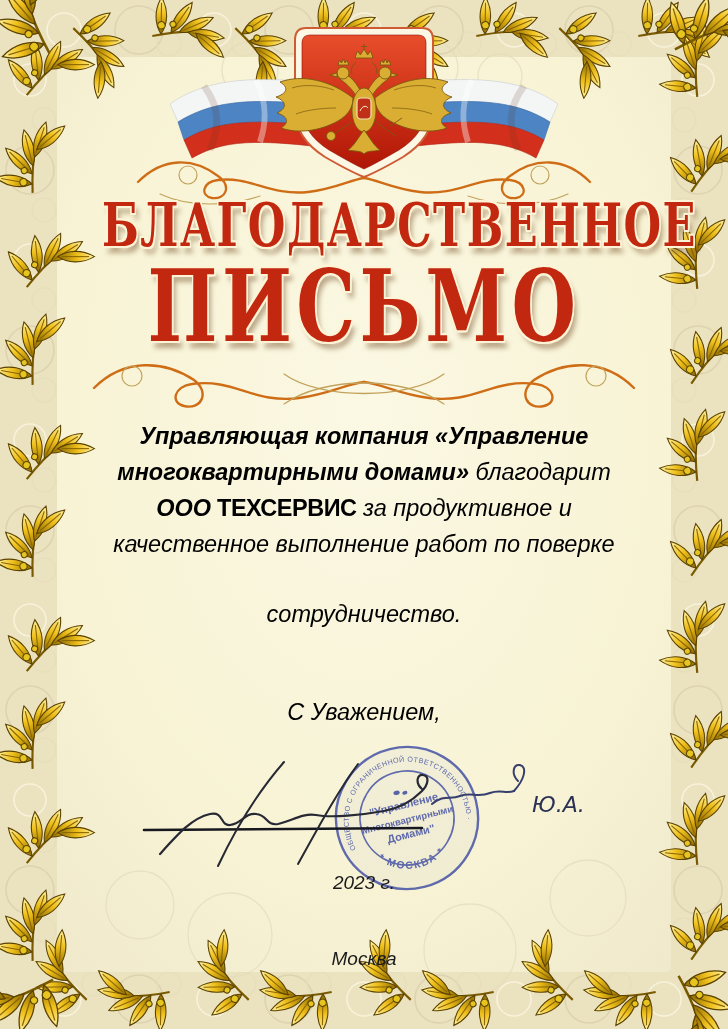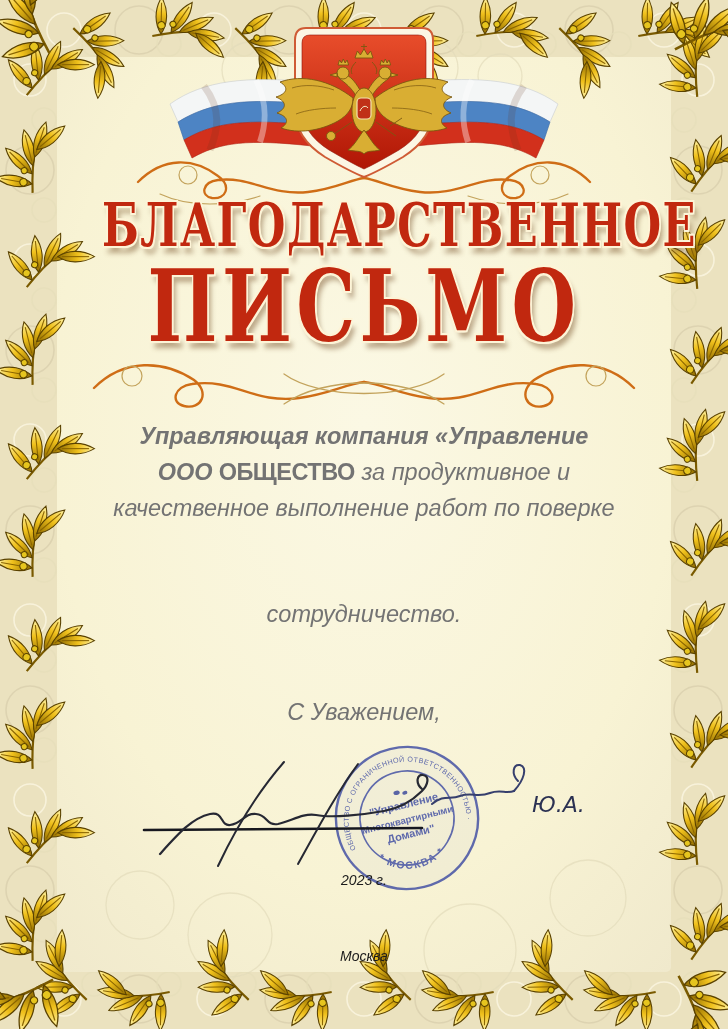--- a/index.html
+++ b/index.html
@@ -9,29 +9,29 @@
   svg{display:block}
   .title{position:absolute;left:0;width:728px;text-align:center;
          font-family:"DejaVu Serif",serif;font-weight:bold;color:#c1280f;
          transform-origin:50% 50%;white-space:nowrap;
          text-shadow:-2px -2px 0 #fdf4d7,2px -2px 0 #fdf4d7,-2px 2px 0 #fdf4d7,
                      2px 2px 0 #fdf4d7,0 -2px 0 #fdf4d7,0 2px 0 #fdf4d7,
                      -2px 0 0 #fdf4d7,2px 0 0 #fdf4d7,5px 7px 6px rgba(110,70,30,.45)}
   .title1{top:190px;font-size:60px;letter-spacing:2px;transform:scaleX(.72)}
   .title2{top:247px;font-size:100px;letter-spacing:6px;transform:scaleX(.74)}
   .para{position:absolute;left:74px;width:580px;text-align:center;
-        font-style:italic;font-size:23.5px;line-height:36px;color:#737373}
+        font-style:italic;font-size:23.5px;line-height:36px;color:#000000}
   .seg-i{font-style:italic}
   .seg-bi{font-style:italic;font-weight:700}
   .seg-b{font-style:normal;font-weight:700;letter-spacing:-.5px}
   #p1{top:418px}
   #p2{top:596px}
   #closing{top:694px}
   .footer{position:absolute;left:0;width:728px;text-align:center;
-          font-style:italic;font-size:14px;color:#1b1b1b}
+          font-style:italic;font-size:19px;color:#1b1b1b}
   #f-year{top:872px}
   #f-city{top:948px}
 </style>
 </head>
 <body>
 
 <svg id="border-svg" class="abs" style="left:0;top:0" width="728" height="1029" viewBox="0 0 728 1029">
   <defs>
     <linearGradient id="goldL" x1="0" y1="0" x2="0" y2="1">
       <stop offset="0" stop-color="#fff3a6"></stop>
@@ -260,21 +260,22 @@
     <circle cx="48" cy="28" r="10" stroke="#c3a35c" stroke-width="1.2"></circle>
     <circle cx="512" cy="28" r="10" stroke="#c3a35c" stroke-width="1.2"></circle>
   </g>
 </svg>
 
 <div class="title title1">БЛАГОДАРСТВЕННОЕ</div>
 <div class="title title2">ПИСЬМО</div>
 
 <div id="p1" class="para">
     <div><span class="seg-bi">Управляющая компания «Управление</span></div>
-    <div><span class="seg-bi">ООО</span><span class="seg-b"> ОБЩЕСТВО</span><span class="seg-i"> за продуктивное и</span></div>
+    <div><span class="seg-bi">многоквартирными домами»</span><span class="seg-i"> благодарит</span></div>
+    <div><span class="seg-bi">ООО</span><span class="seg-b"> ТЕХСЕРВИС</span><span class="seg-i"> за продуктивное и</span></div>
     <div><span class="seg-i">качественное выполнение работ по поверке</span></div>
   </div>
 <div id="p2" class="para">
     <div><span class="seg-i">сотрудничество.</span></div>
   </div>
 <div id="closing" class="para">С Уважением,</div>
 
 <svg class="abs" style="left:327px;top:738px" width="160" height="160" viewBox="0 0 160 160">
   <g transform="translate(80,80) rotate(-14)" stroke="#4a57a6" fill="none" opacity=".88">
     <circle r="71" stroke-width="2.4" fill="rgba(100,115,190,0.05)"></circle>

